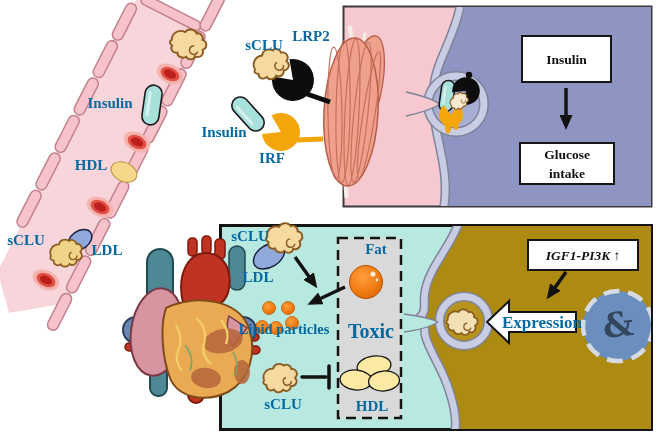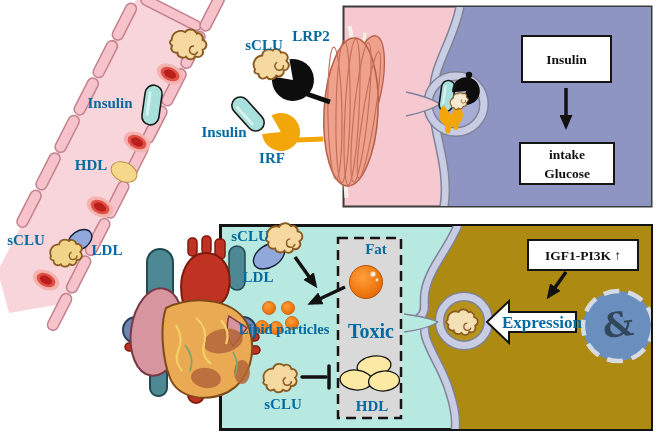--- a/index.html
+++ b/index.html
@@ -261,31 +261,31 @@
 
 <div class="lbl" style="left:264px;top:45px;">sCLU</div>
 <div class="lbl" style="left:311px;top:36px;">LRP2</div>
 <div class="lbl" style="left:224px;top:132px;">Insulin</div>
 <div class="lbl" style="left:272px;top:158px;">IRF</div>
 
 <div class="pbox" style="left:521px;top:35px;width:87px;height:44px;">
   <span>Insulin</span>
 </div>
 <div class="pbox" style="left:519px;top:142px;width:92px;height:39px;">
+  <span>Glucose</span>
   <span>intake</span>
-  <span>Glucose</span>
 </div>
 
 <div class="lbl" style="left:250px;top:236px;">sCLU</div>
 <div class="lbl" style="left:258px;top:277px;">LDL</div>
 <div class="lbl" style="left:284px;top:329px;font-size:14.5px;">Lipid particles</div>
 <div class="lbl" style="left:283px;top:404px;">sCLU</div>
 <div class="lbl" style="left:376px;top:249px;">Fat</div>
 <div class="lbl" style="left:371px;top:331px;font-size:20px;">Toxic</div>
 <div class="lbl" style="left:372px;top:406px;">HDL</div>
 
-<div class="pbox" style="left:527px;top:239px;width:108px;height:28px;">
+<div class="pbox" style="left:527px;top:239px;width:108px;height:28px;font-style:italic;">
   <span>IGF1-PI3K ↑</span>
 </div>
 <div class="lbl" style="left:542px;top:322px;font-size:17px;">Expression</div>
 <div class="nucleus-glyph" style="left:618px;top:326px;">&amp;</div>
 
 </div>
 
 </body></html>

